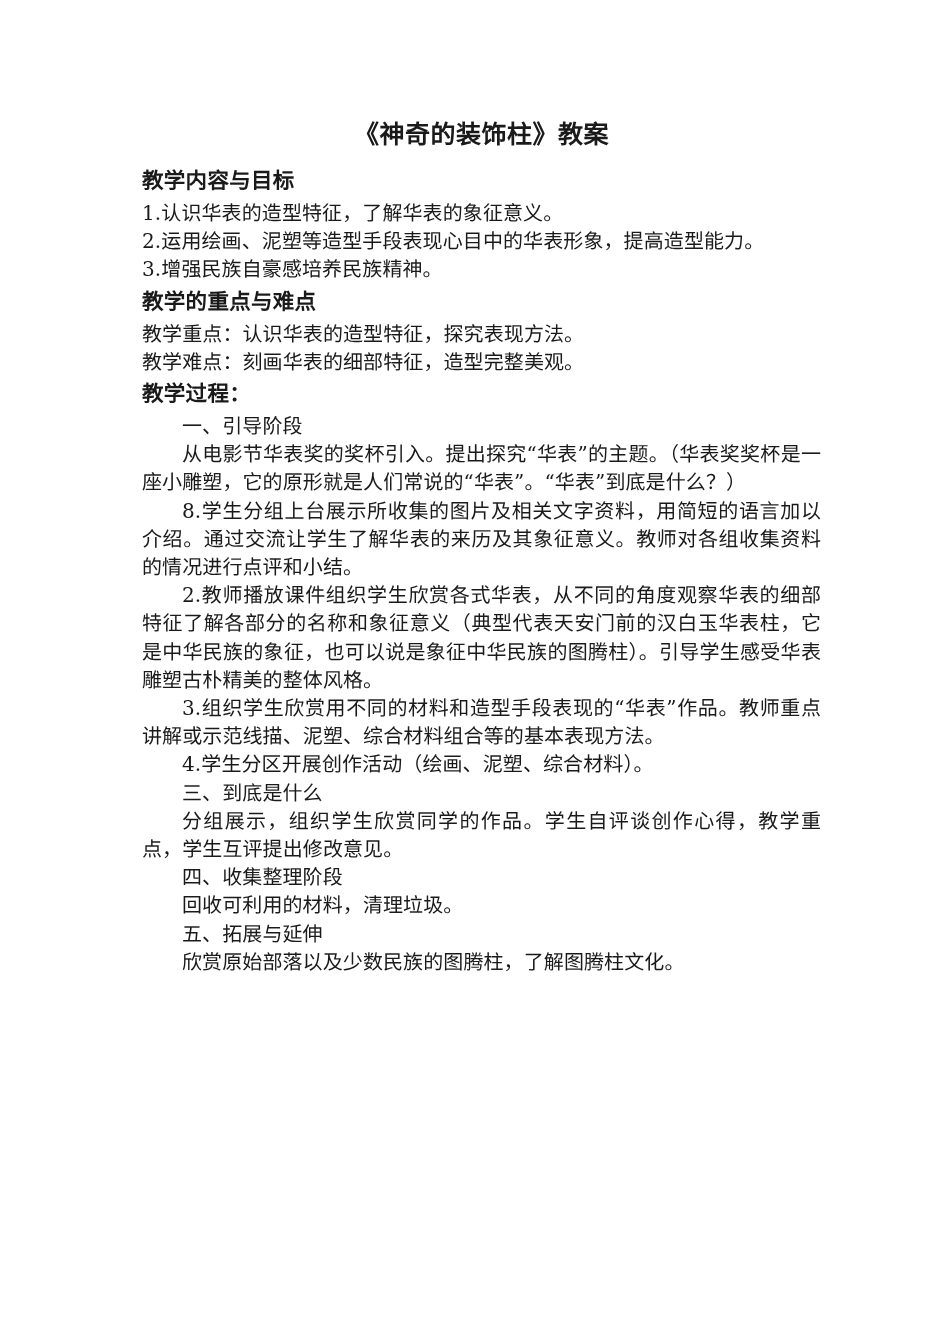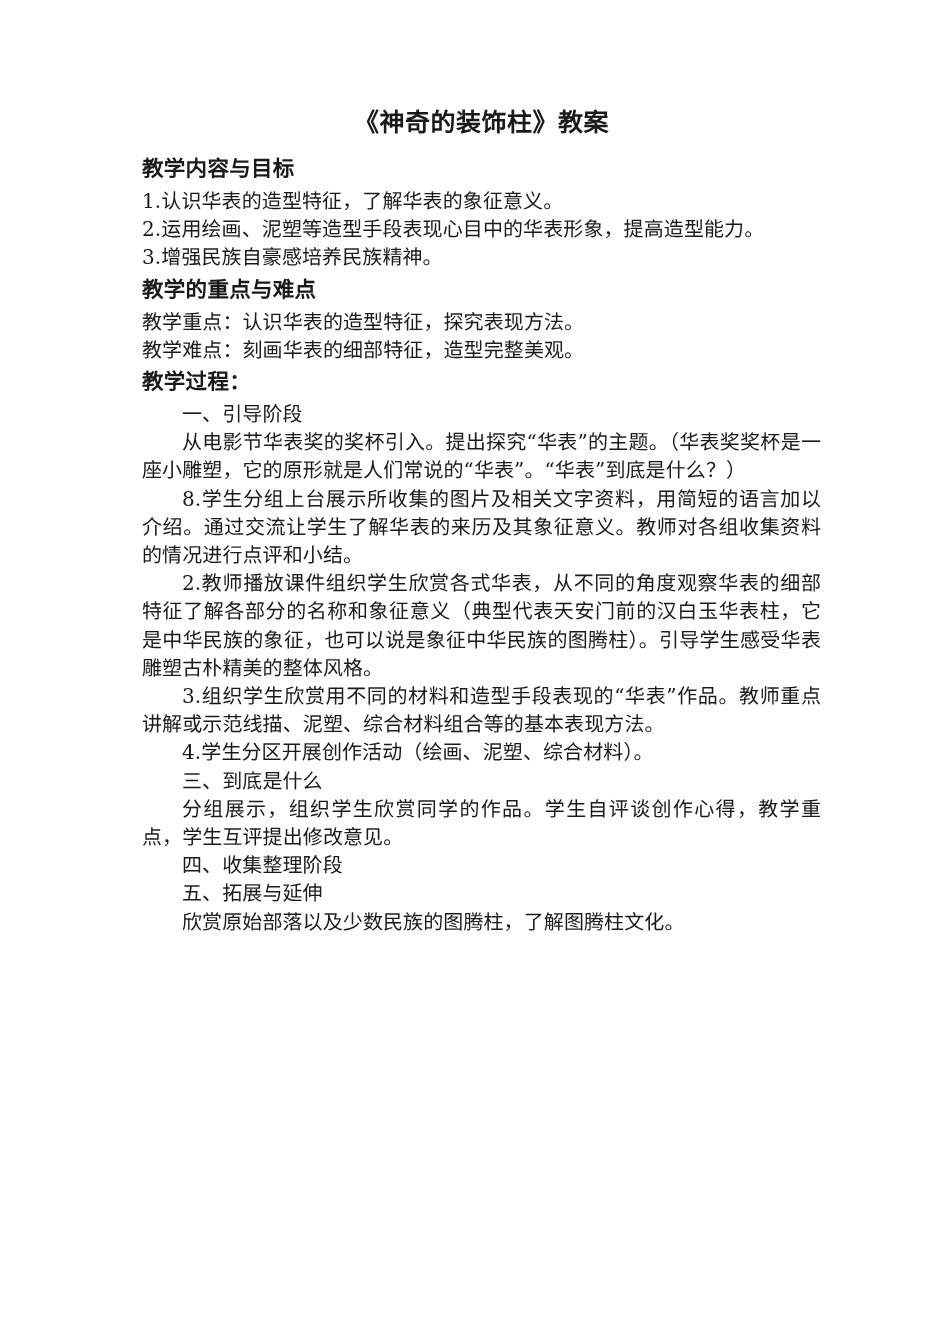--- a/index.html
+++ b/index.html
@@ -21,21 +21,21 @@
     position: relative;
     width: 950px;
     height: 1344px;
     background: #ffffff;
     box-sizing: border-box;
   }
 
   .page-body {
     position: absolute;
     left: 142px;
-    top: 0;
+    top: 12px;
     width: 679px;
   }
 
   
   .doc-title {
     text-align: center;
     font-weight: bold;
     font-size: 25px;
     line-height: 34px;
     margin: 0;
@@ -94,18 +94,19 @@
 
     <p class="para indent">8.学生分组上台展示所收集的图片及相关文字资料，用简短的语言加以介绍。通过交流让学生了解华表的来历及其象征意义。教师对各组收集资料的情况进行点评和小结。</p>
     <p class="para indent">2.教师播放课件组织学生欣赏各式华表，从不同的角度观察华表的细部特征了解各部分的名称和象征意义（典型代表天安门前的汉白玉华表柱，它是中华民族的象征，也可以说是象征中华民族的图腾柱）。引导学生感受华表雕塑古朴精美的整体风格。</p>
     <p class="para indent">3.组织学生欣赏用不同的材料和造型手段表现的“华表”作品。教师重点讲解或示范线描、泥塑、综合材料组合等的基本表现方法。</p>
     <p class="para indent">4.学生分区开展创作活动（绘画、泥塑、综合材料）。</p>
 
     <p class="para indent">三、到底是什么</p>
     <p class="para indent">分组展示，组织学生欣赏同学的作品。学生自评谈创作心得，教学重点，学生互评提出修改意见。</p>
 
     <p class="para indent">四、收集整理阶段</p>
+    <p class="para indent">回收可利用的材料，清理垃圾。</p>
 
     <p class="para indent">五、拓展与延伸</p>
     <p class="para indent">欣赏原始部落以及少数民族的图腾柱，了解图腾柱文化。</p>
 
   </div>
 </div>
 
 </body></html>

